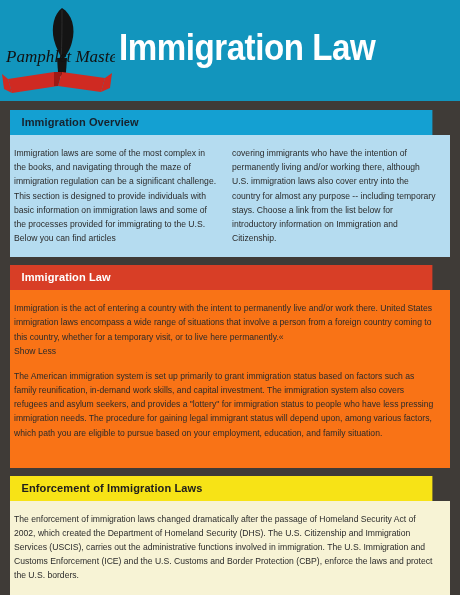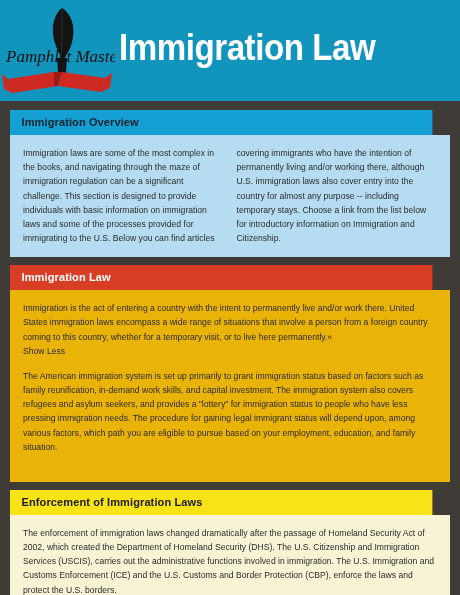--- a/index.html
+++ b/index.html
@@ -59,21 +59,21 @@
   .card-header {
     padding: 6px 12px 7px 12px;
     font-family: "Liberation Sans Narrow", "Liberation Sans", sans-serif;
     font-weight: bold;
     font-size: 11.5px;
     letter-spacing: 0.1px;
     transform: scaleX(0.96);
     transform-origin: left center;
   }
   .card-body {
-    padding: 11px 13px 12px 13px;
+    padding: 11px 13px 12px 4px;
     font-size: 8.6px;
     line-height: 1.65;
     color: #2b2b2b;
   }
   .card-body p {
     margin: 0 0 11px 0;
   }
   .card-body p:last-child { margin-bottom: 16px; }
 
   
@@ -83,21 +83,21 @@
     background: #b5dcf0;
     display: flex;
     gap: 13px;
   }
   .sec-overview .col { flex: 1 1 50%; }
   .sec-overview .col p { margin: 0; }
 
   
   .sec-law { margin-top: 8px; }
   .sec-law .card-header { background: #d83e26; color: #ffffff; }
-  .sec-law .card-body { background: #eab308; }
+  .sec-law .card-body { background: #f97316; }
 
   
   .sec-enforce { margin-top: 8px; margin-bottom: 23px; }
   .sec-enforce .card-header { background: #f7e316; color: #21201c; }
   .sec-enforce .card-body { background: #f7f3d5; }
 
   .chev { font-size: 8.6px; }
   .showless {
     color: #2b2b2b;
     text-decoration: none;

